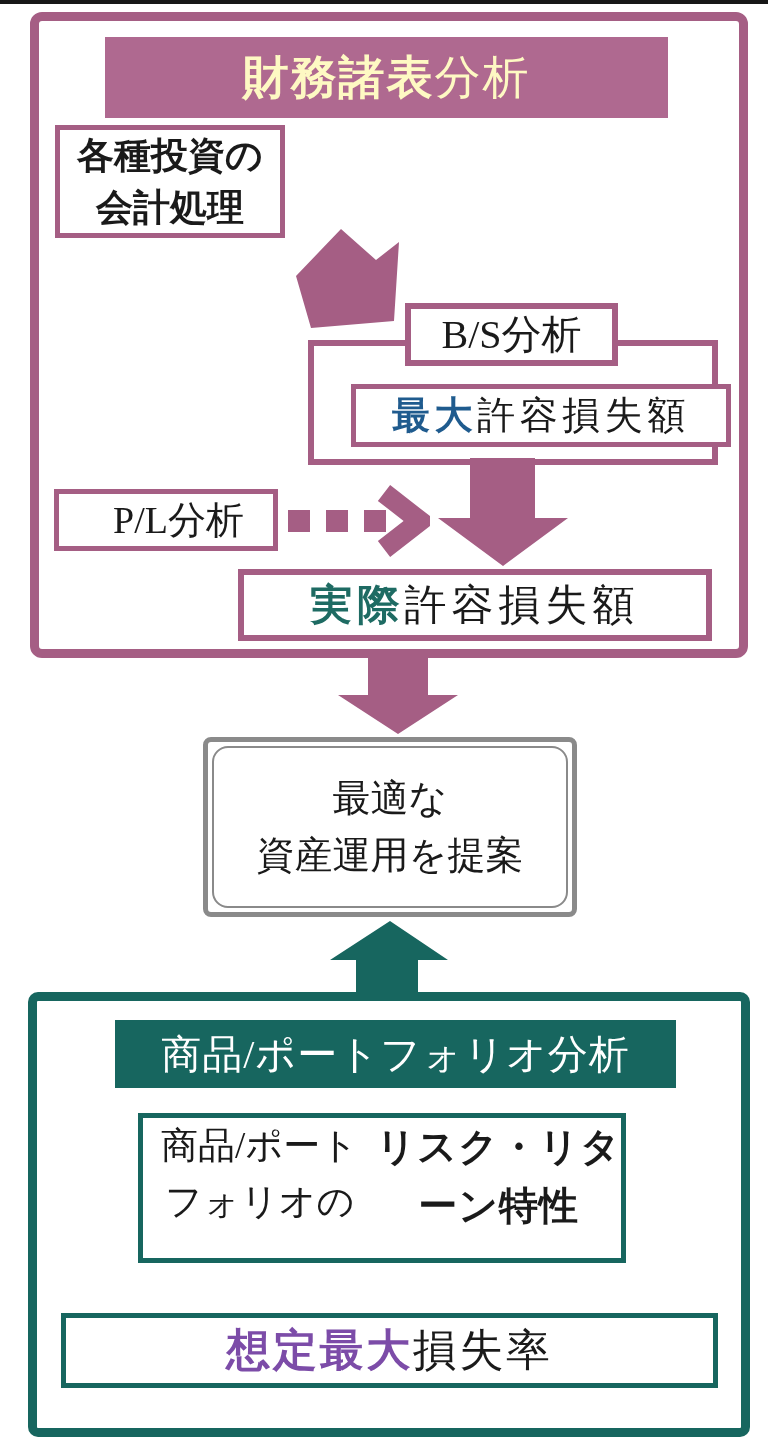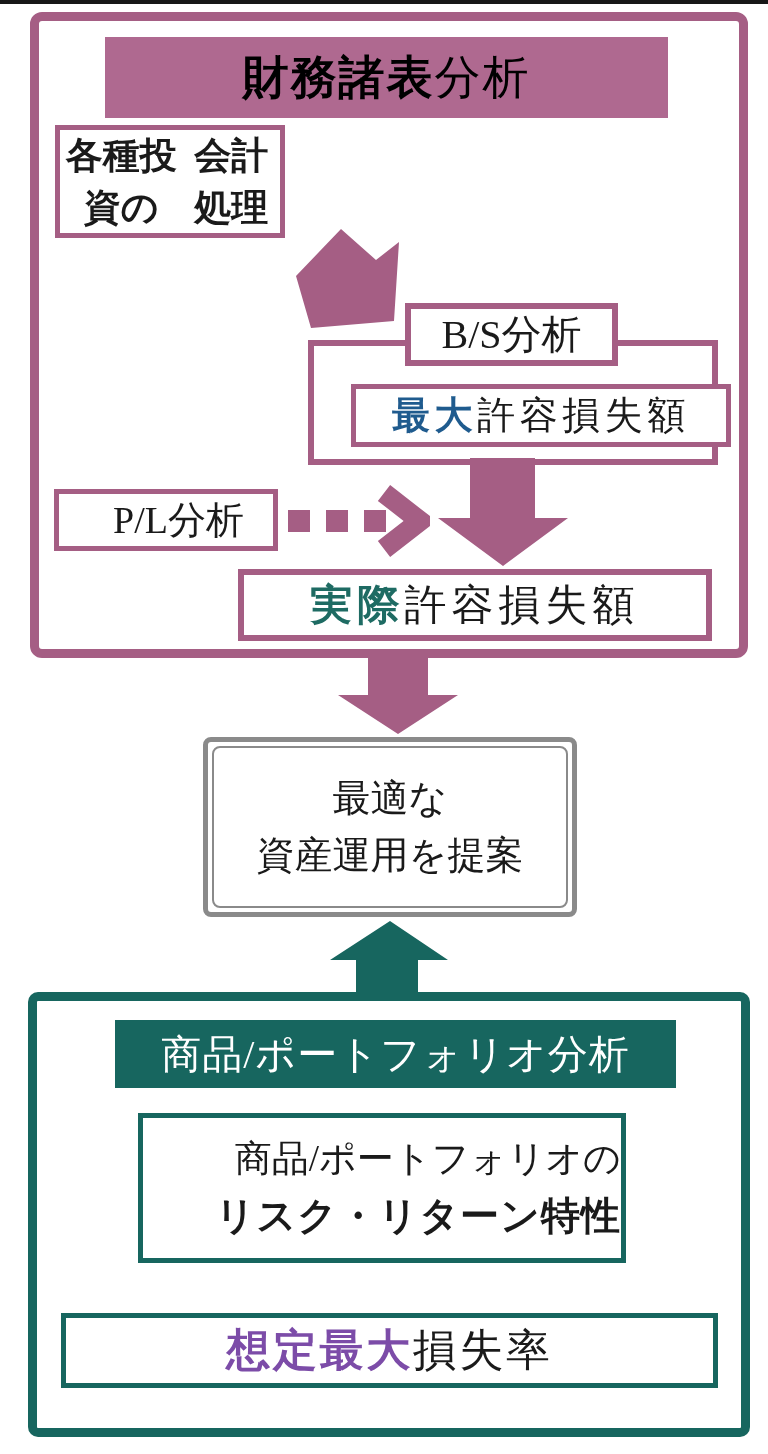--- a/index.html
+++ b/index.html
@@ -11,27 +11,27 @@
   
   .top-rule{left:0;top:0;width:768px;height:4px;background:#171717;}
   
   .purple-box{
     left:30px;top:12px;width:718px;height:646px;box-sizing:border-box;
     border:9px solid #A55E84;border-radius:12px;background:#ffffff;
   }
   .purple-header{
     left:105px;top:37px;width:563px;height:81px;background:#AF6990;
     display:flex;align-items:center;justify-content:center;
-    color:#000000;font-size:46px;letter-spacing:2px;font-family:Liberation Serif, serif;
+    color:#fef9c3;font-size:46px;letter-spacing:2px;font-family:Liberation Serif, serif;
   }
   .purple-header .strong{font-weight:bold;}
   .invest-box{
     left:55px;top:125px;width:230px;height:113px;box-sizing:border-box;
     border:5px solid #A55E84;background:#fff;
-    display:flex;align-items:center;justify-content:center;
+    display:flex;flex-direction:column;align-items:center;justify-content:center;
     font-size:37px;font-weight:bold;line-height:1.4;text-align:center;
   }
   .bs-container{
     left:308px;top:340px;width:410px;height:125px;box-sizing:border-box;
     border:6px solid #A55E84;background:#fff;
   }
   .bs-label{
     left:405px;top:303px;width:213px;height:63px;box-sizing:border-box;
     border:6px solid #A55E84;background:#fff;z-index:3;
     display:flex;align-items:center;justify-content:center;font-size:40px;
@@ -55,38 +55,38 @@
     border:6px solid #A55E84;background:#fff;
     display:flex;align-items:center;justify-content:center;
     font-size:42px;letter-spacing:0.12em;white-space:nowrap;
   }
   
   .gray-box{
     left:203px;top:737px;width:374px;height:180px;box-sizing:border-box;
     border:5px solid #8A8A8A;border-radius:8px;background:#fff;padding:4px;z-index:2;
   }
   .gray-box-inner{
-    width:100%;height:100%;box-sizing:border-box;border:2px solid #8A8A8A;border-radius:8px;
+    width:100%;height:100%;box-sizing:border-box;border:2px solid #8A8A8A;border-radius:16px;
     display:flex;flex-direction:column;align-items:center;justify-content:center;
     font-size:38px;line-height:1.5;text-align:center;
   }
   
   .teal-box{
     left:28px;top:992px;width:722px;height:445px;box-sizing:border-box;
     border:9px solid #17665F;border-radius:10px;background:#ffffff;
   }
   .teal-header{
     left:115px;top:1020px;width:561px;height:68px;background:#17665F;
     display:flex;align-items:center;justify-content:center;
     color:#ffffff;font-size:40px;letter-spacing:1px;
   }
   .risk-box{
     left:138px;top:1113px;width:488px;height:150px;box-sizing:border-box;
     border:5px solid #17665F;background:#fff;
-    display:flex;flex-direction:column;align-items:flex-end;justify-content:center;
+    display:flex;flex-direction:row;align-items:flex-start;justify-content:center;
     text-align:center;line-height:1.5;
   }
   .risk-line1{font-size:37px;}
   .risk-line2{font-size:39px;font-weight:bold;font-family:"Liberation Sans","DejaVu Sans",sans-serif;letter-spacing:1px;}
   .rate-box{
     left:61px;top:1313px;width:657px;height:75px;box-sizing:border-box;
     border:5px solid #17665F;background:#fff;
     display:flex;align-items:center;justify-content:center;
     font-size:44px;letter-spacing:0.06em;white-space:nowrap;
   }

